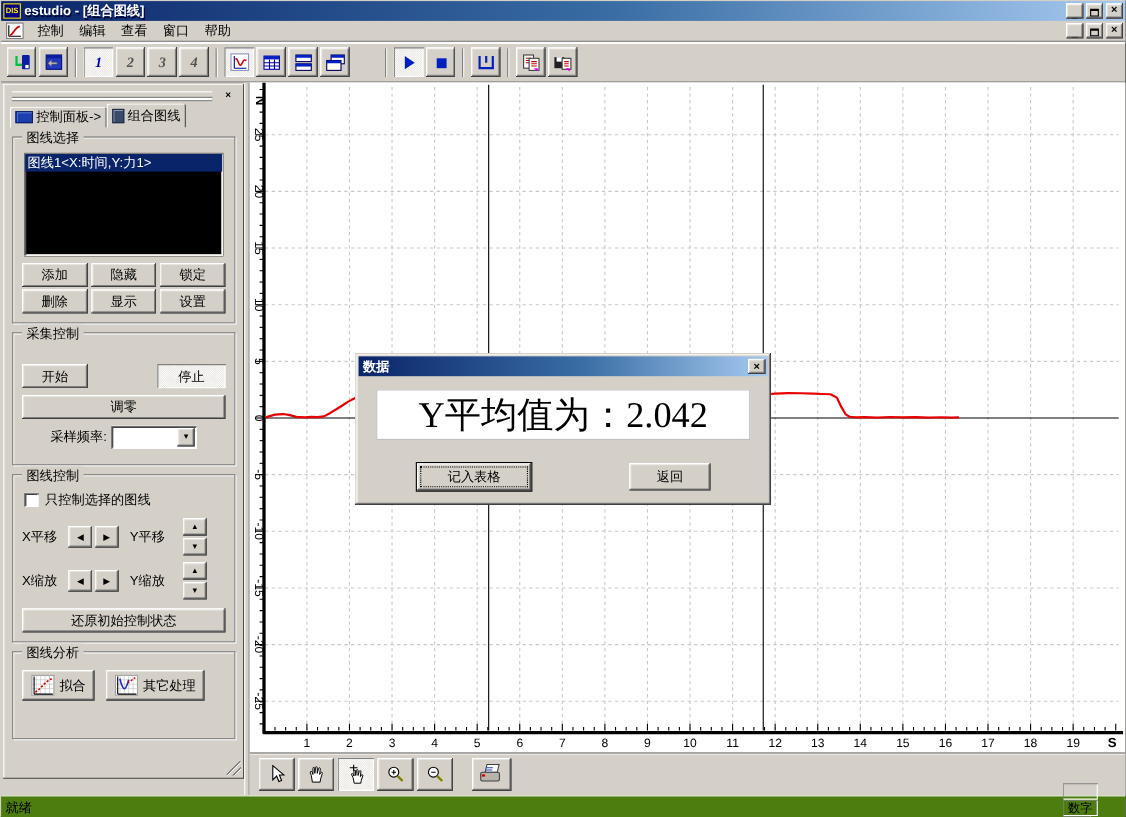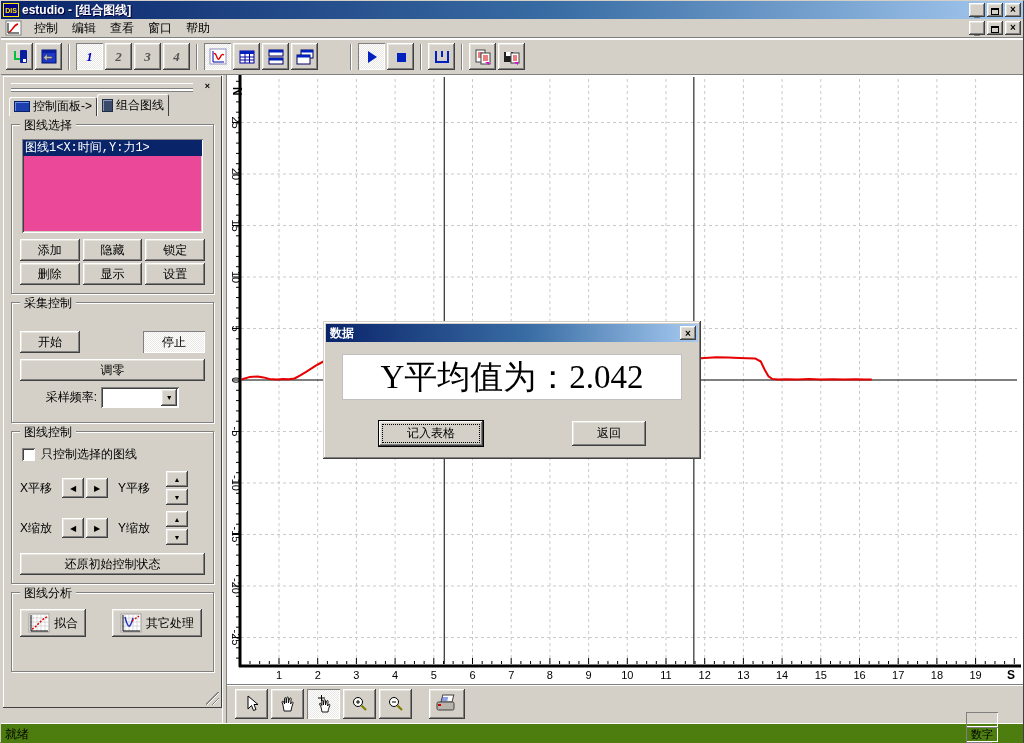--- a/index.html
+++ b/index.html
@@ -6,21 +6,21 @@
   html,body { width:1024px; height:743px; }
   body { font-family:"Liberation Sans","DejaVu Sans",sans-serif; font-size:12px; background:#d4d0c8; overflow:hidden; }
   .screen { position:relative; width:1024px; height:743px; background:#d4d0c8; border:1px solid #404040; border-top-color:#d4d0c8; border-left-color:#d4d0c8; }
 
   
   .r { background:#d4d0c8; box-shadow: inset -1px -1px 0 #404040, inset 1px 1px 0 #ffffff, inset -2px -2px 0 #808080, inset 2px 2px 0 #e6e4df; }
   .checked { background-color:#e9e7e3;
     background-image:linear-gradient(45deg,#fff 25%,transparent 25%,transparent 75%,#fff 75%),linear-gradient(45deg,#fff 25%,transparent 25%,transparent 75%,#fff 75%);
     background-size:2px 2px; background-position:0 0,1px 1px;
     box-shadow: inset 1px 1px 0 #808080, inset -1px -1px 0 #ffffff; }
-  .sunk { background:#ec4899; box-shadow: inset 1px 1px 0 #808080, inset -1px -1px 0 #ffffff, inset 2px 2px 0 #404040, inset -2px -2px 0 #d4d0c8; font-family: Liberation Mono, monospace; }
+  .sunk { background:#000000; box-shadow: inset 1px 1px 0 #808080, inset -1px -1px 0 #ffffff, inset 2px 2px 0 #404040, inset -2px -2px 0 #d4d0c8; }
 
   
   .titlebar { position:absolute; left:0; top:0; width:100%; height:18px; background:linear-gradient(90deg,#0a246a,#3a6ea5 55%,#a6caf0); display:flex; align-items:center; padding:0 2px; }
   .dis-icon { width:16px; height:14px; background:#000080; color:#ffe400; font-size:7px; font-weight:bold; display:flex; align-items:center; justify-content:center; border:1px solid #ffe400; margin-right:3px; }
   .titlebar .title { color:#fff; font-weight:bold; font-size:12px; text-shadow:1px 1px 0 #00003a; }
   .winbtns { margin-left:auto; display:flex; gap:2px; }
   .winbtn { width:16px; height:14px; font-size:10px; font-weight:bold; color:#000; display:flex; align-items:flex-end; justify-content:center; line-height:9px; }
   .winbtn.x { align-items:center; line-height:12px; }
   .glyph-restore { width:8px; height:7px; border:1px solid #000; border-top-width:2px; margin-bottom:2px; }
 
@@ -308,21 +308,21 @@
           <div class="spin">
             <div class="spinbtn r">▲</div>
             <div class="spinbtn r">▼</div>
           </div>
         </div>
         <div class="wide-btn r">还原初始控制状态</div>
       </div>
 
       <div class="group" style="height:80px">
         <span class="glabel">图线分析</span>
-        <div class="row" style="gap:26px; margin-top:4px;">
+        <div class="row" style="gap:10px; margin-top:4px;">
           <div class="icon-btn r">
             <svg width="22" height="20">
               <rect x="1" y="1" width="20" height="18" fill="#fff" stroke="#a0a0a0"></rect>
               <path d="M1 5 h20 M1 9 h20 M1 13 h20 M5 1 v18 M9 1 v18 M13 1 v18 M17 1 v18" stroke="#c8c8c8" stroke-width="0.7"></path>
               <path d="M3 18 V2 M3 18 H20" stroke="#000"></path>
               <path d="M4 16 C8 15 12 7 19 4" stroke="#e00000" stroke-width="1.5" fill="none" stroke-dasharray="2 1.5"></path>
             </svg>
             <span>拟合</span>
           </div>
           <div class="icon-btn r">

